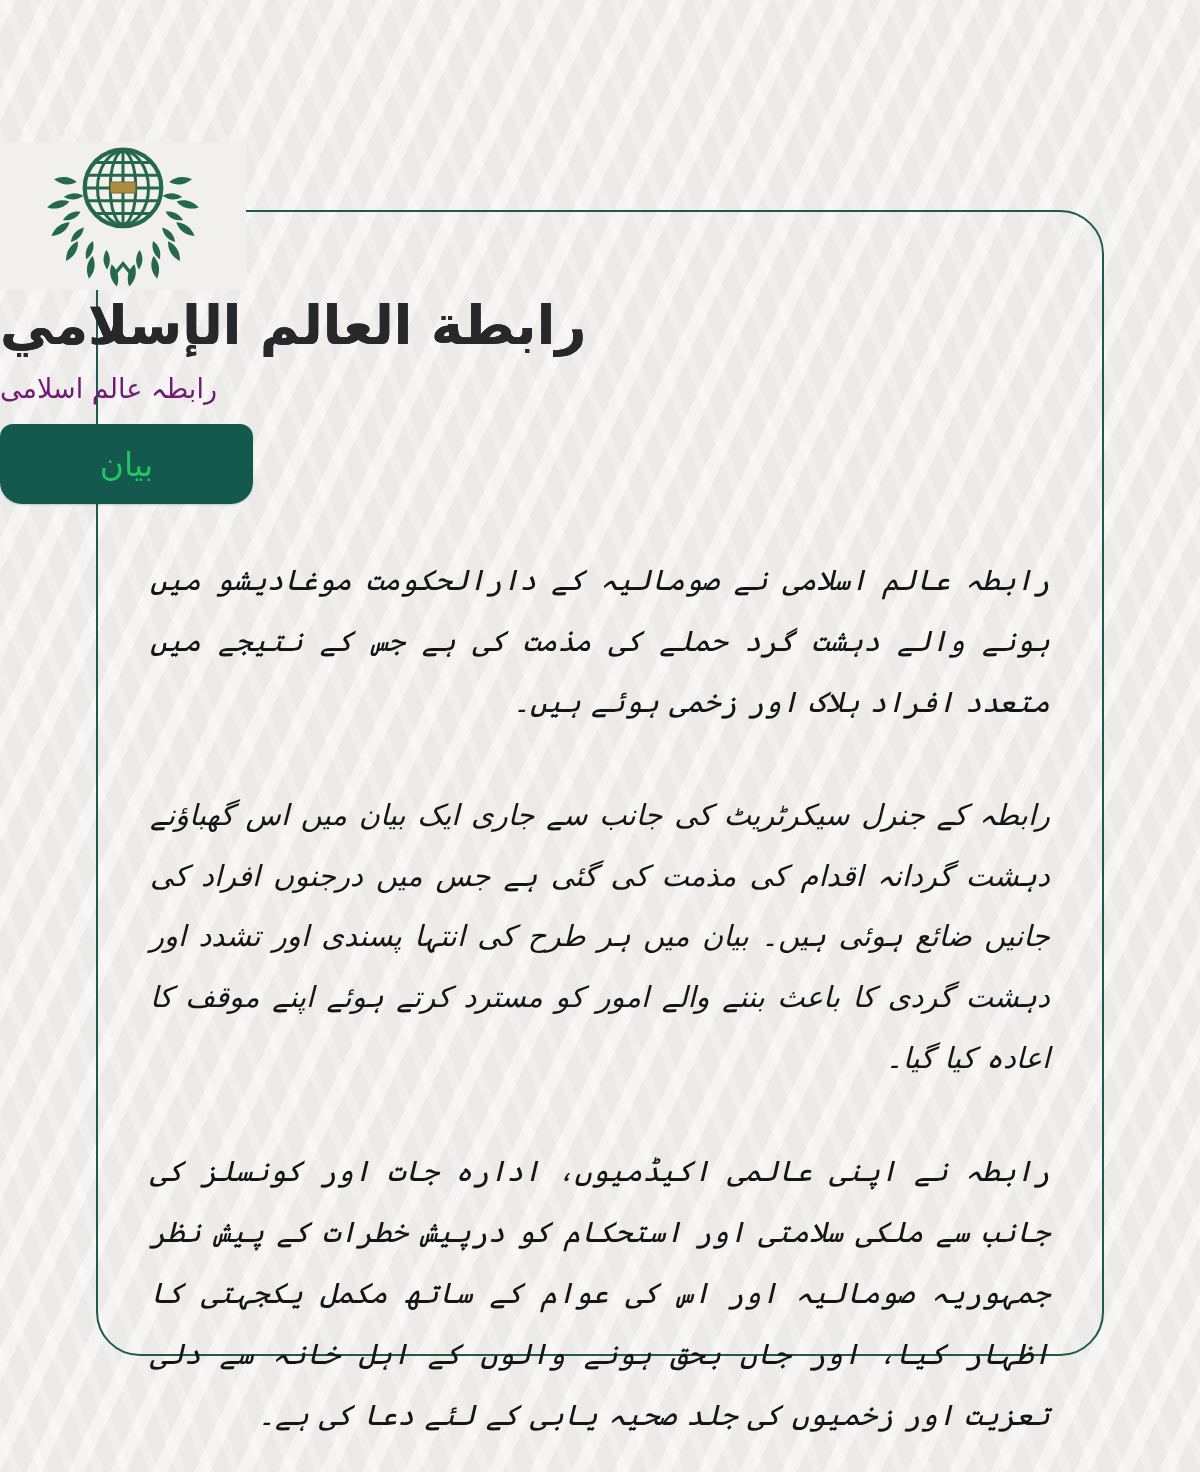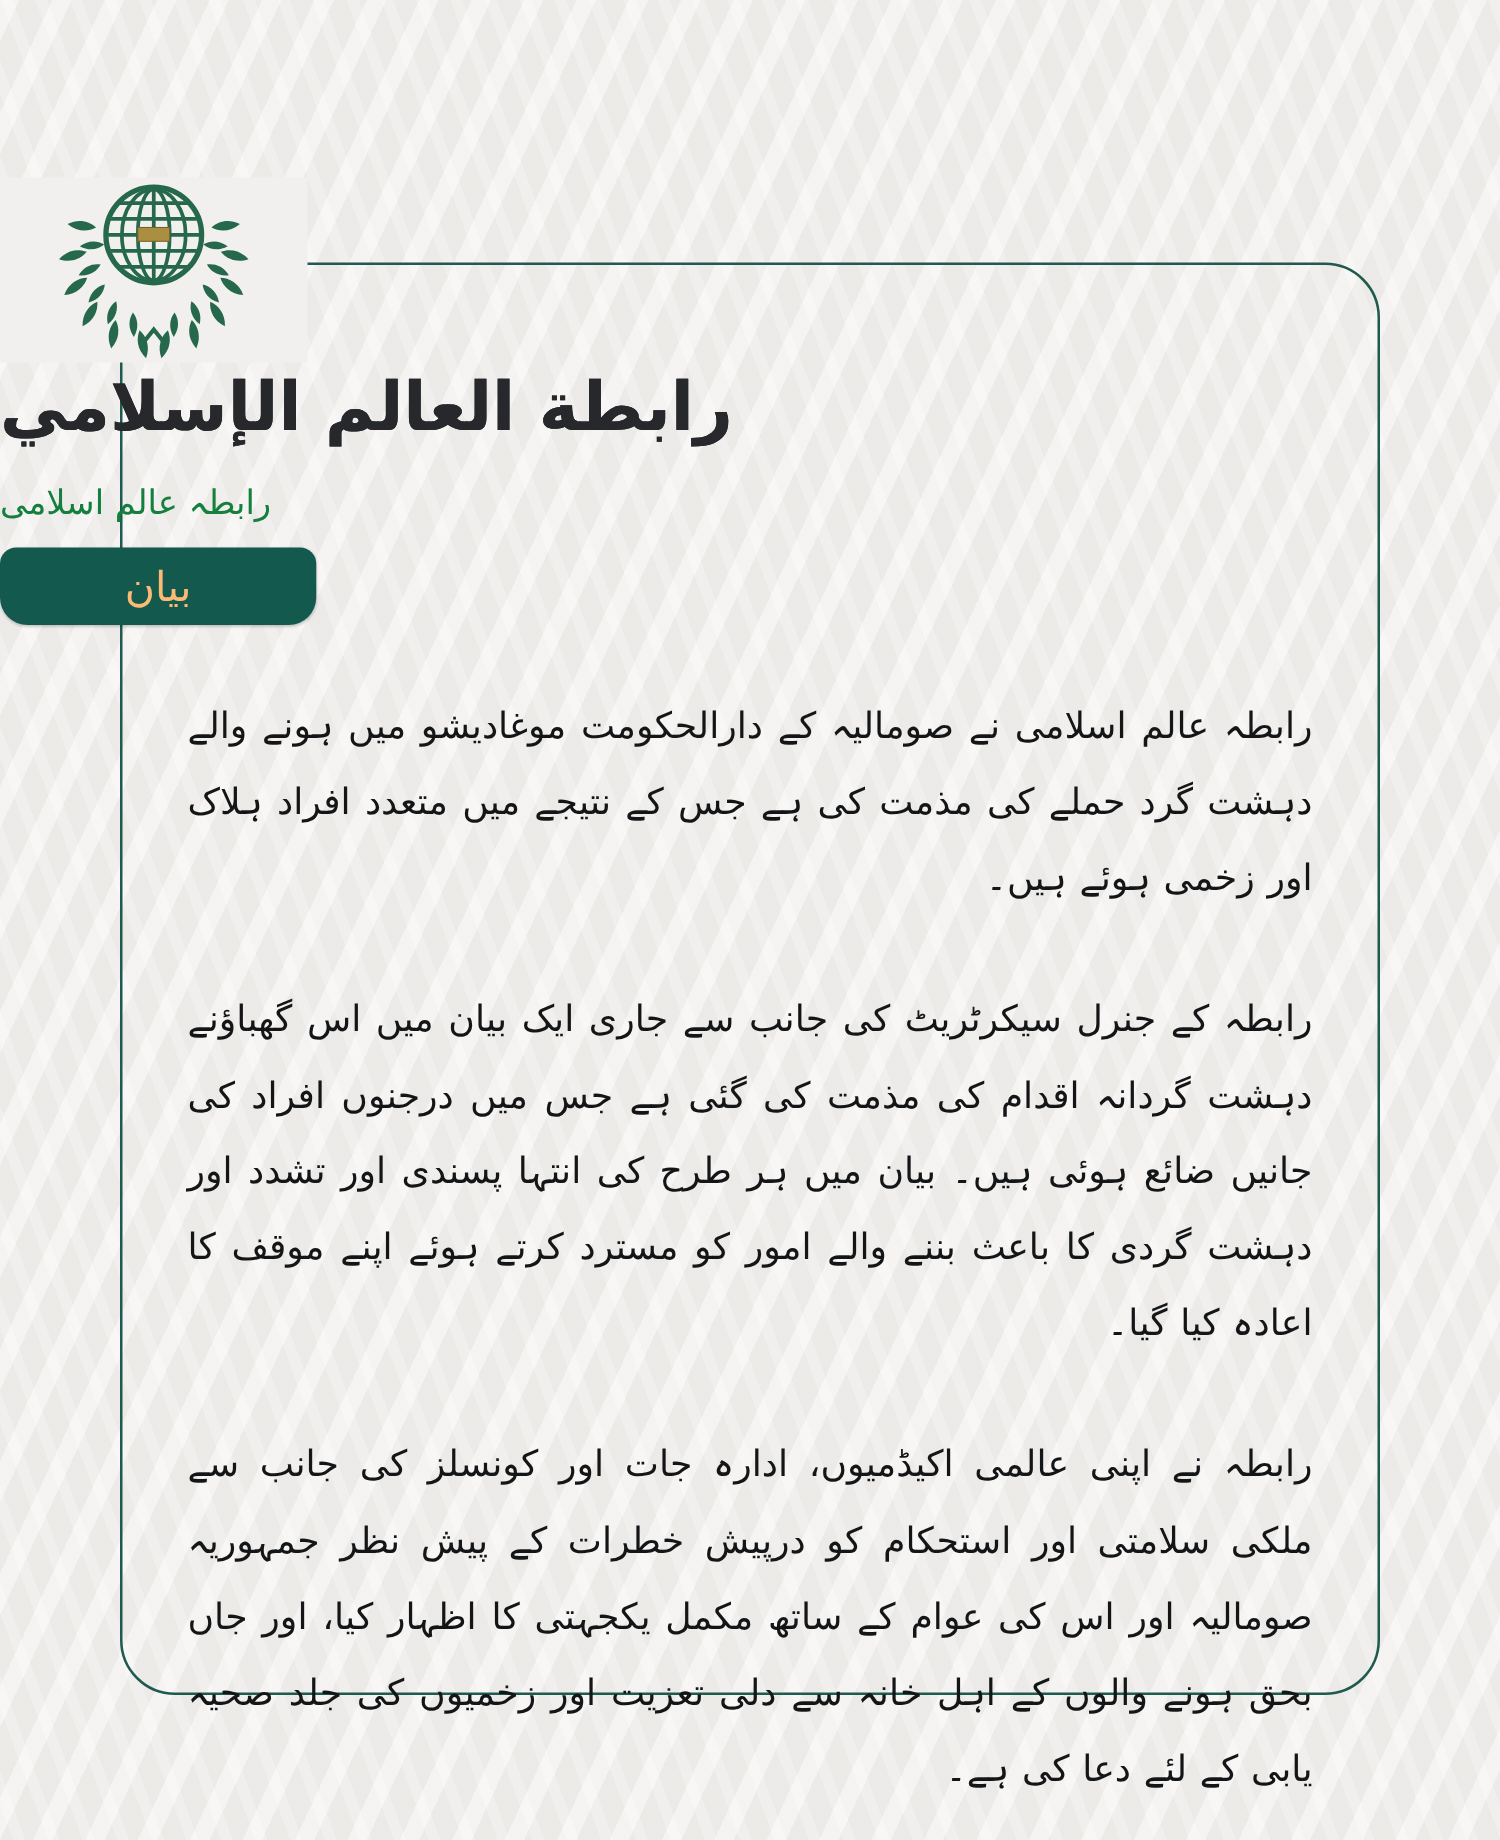--- a/index.html
+++ b/index.html
@@ -50,30 +50,30 @@
     font-size: 54px;
     font-weight: bold;
     color: #26282b;
     margin-top: 4px;
     letter-spacing: 1px;
     text-shadow: 0 0 0.4px #26282b;
   }
   .subtitle {
     direction: rtl;
     font-size: 27px;
-    color: #15803d;
-    margin-top: 29px;
+    color: #701a75;
+    margin-top: 16px;
     letter-spacing: 2px;
   }
   .banner {
     margin-top: 20px;
     width: 253px;
-    height: 62px;
+    height: 80px;
     background: #14594e;
-    color: #fdba74;
+    color: #22c55e;
     display: flex;
     align-items: center;
     justify-content: center;
     border-radius: 13px 13px 22px 22px;
     font-size: 33px;
     box-shadow: 0 1px 2px rgba(0,0,0,0.18);
   }
   .content {
     position: absolute;
     top: 550px;
@@ -89,20 +89,21 @@
     margin: 0 6px 42px 0;
     letter-spacing: 0.5px;
   }
   .para {
     font-size: 29px;
     line-height: 2.1;
     text-align: justify;
     text-align-last: right;
     margin: 0 0 52px 0;
     word-spacing: 1px;
+    font-style: italic;
   }
   .para:last-child { margin-bottom: 0; }
 </style>
 </head>
 <body>
 
 <div class="frame"></div>
 
 <div class="header">
   <div class="logo-wrap">

